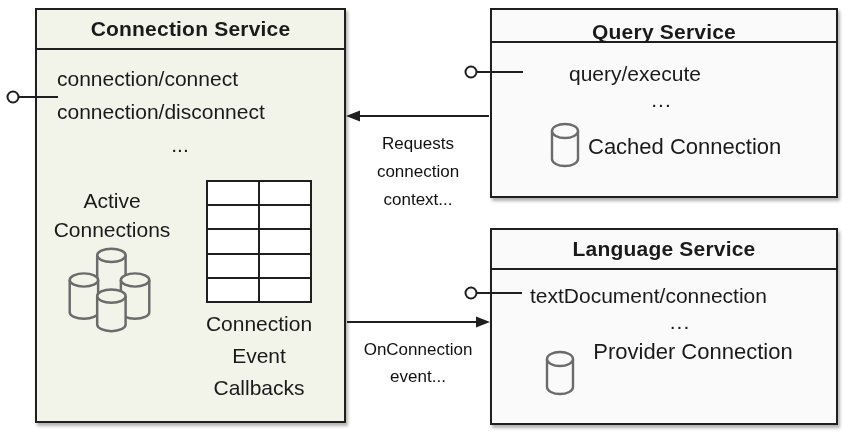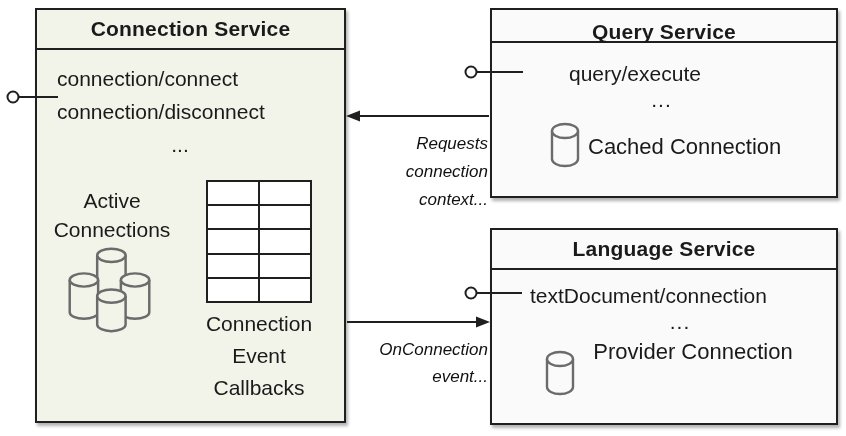--- a/index.html
+++ b/index.html
@@ -17,22 +17,22 @@
     position:absolute;left:0;right:0;top:0;box-sizing:border-box;
     border-bottom:2px solid #1f1f1f;display:flex;align-items:center;justify-content:center;
     font-weight:bold;font-size:21px;letter-spacing:0.2px;
   }
   .abs{position:absolute;}
   .t21{font-size:21px;line-height:33px;}
   .center{text-align:center;}
   .dots{font-size:21px;line-height:24px;text-align:center;letter-spacing:1px;}
   .cap{font-size:21px;line-height:32px;text-align:center;}
   .italiclbl{
-    position:absolute;font-style:italic;font-size:17px;line-height:28px;
-    text-align:right;color:#111;
+    position:absolute;font-size:17px;line-height:28px;
+    text-align:center;color:#111;
   }
   .cbtable{
     position:absolute;box-sizing:border-box;border:2px solid #1f1f1f;background:#1f1f1f;
     display:grid;grid-template-columns:1fr 1fr;grid-template-rows:repeat(5,1fr);gap:2px;
   }
   .cbtable .cell{background:#ffffff;}
   svg.overlay{position:absolute;left:0;top:0;pointer-events:none;}
   .cyl{position:absolute;}
 </style>
 </head>

